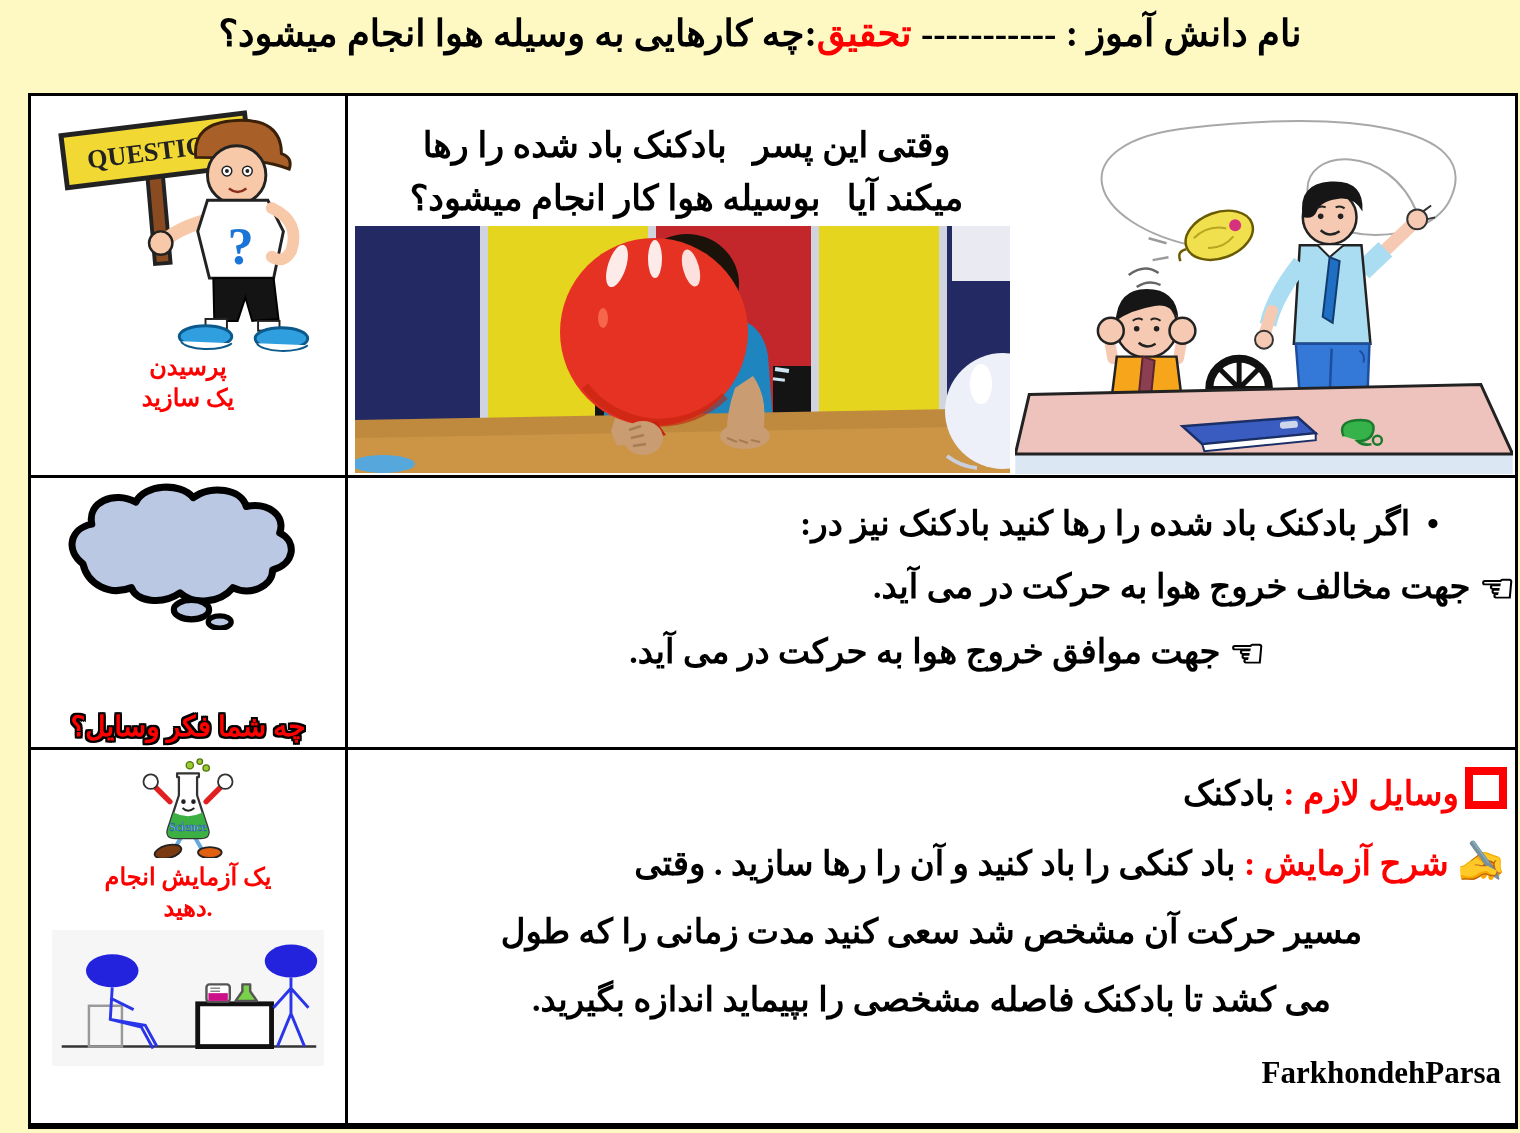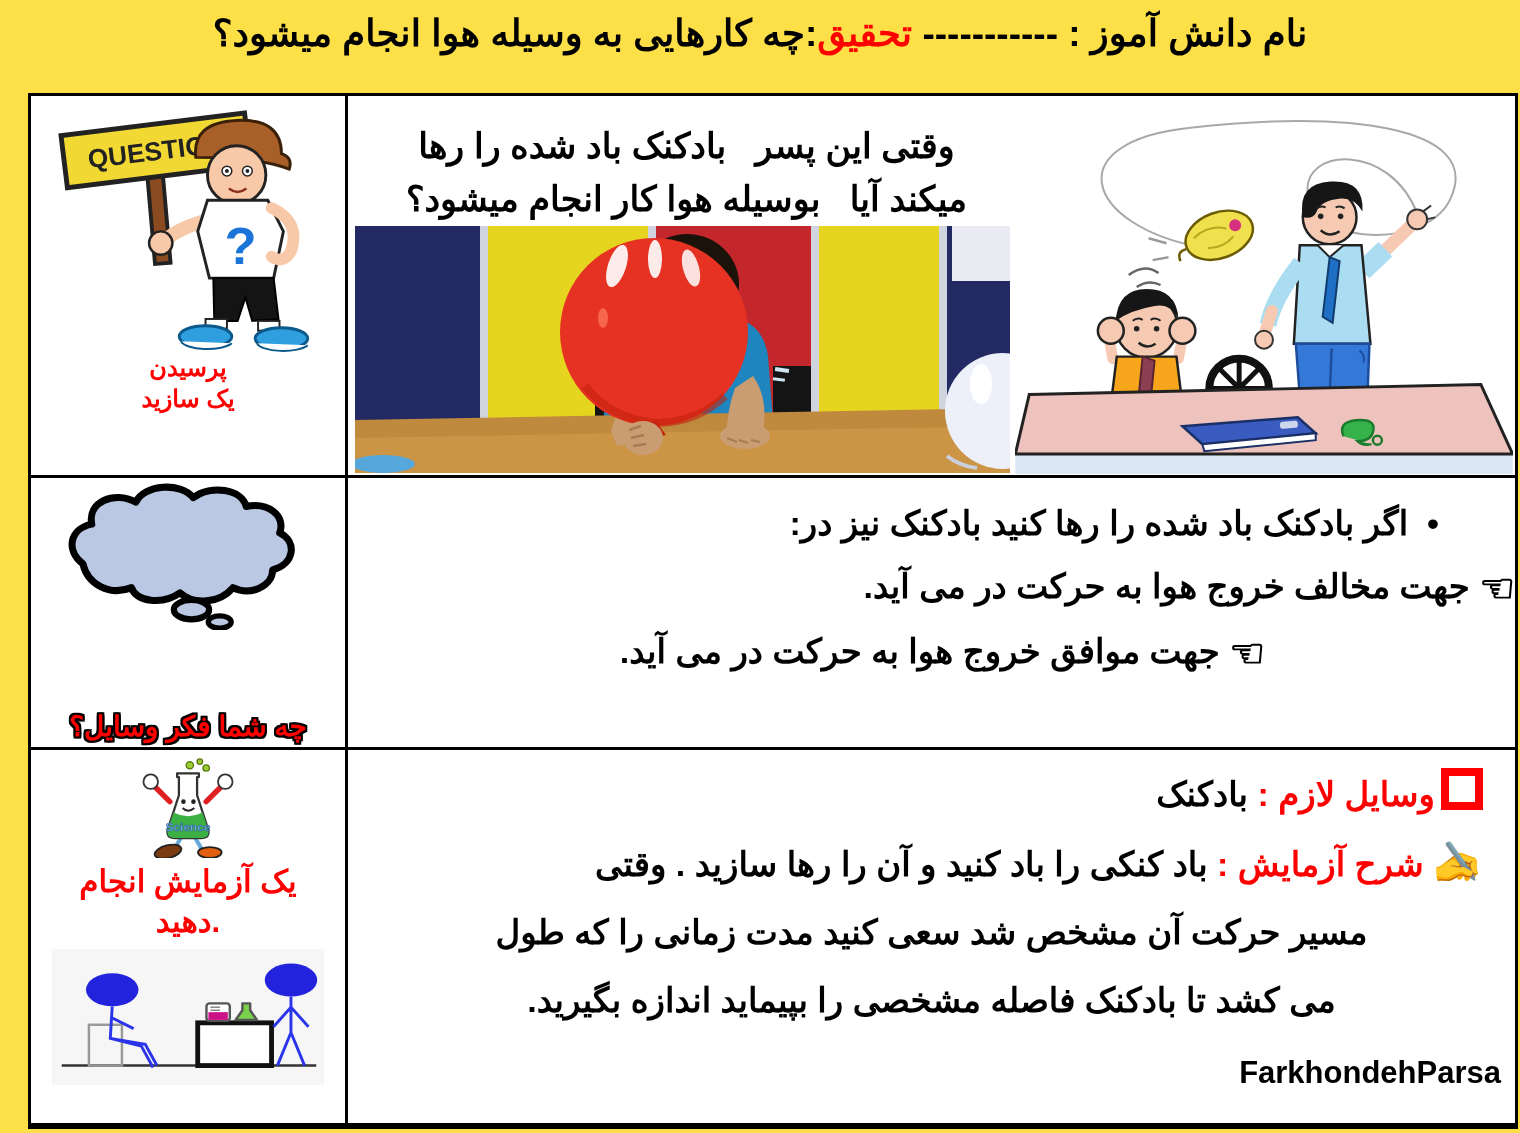--- a/index.html
+++ b/index.html
@@ -1,17 +1,17 @@
 <!DOCTYPE html>
 <html><head>
 <meta charset="utf-8">
 <style>
   html,body{margin:0;padding:0;background:#fff;}
-  .page{position:relative;width:1520px;height:1133px;background:#fde047;overflow:hidden;
-        font-family:Liberation Sans, sans-serif;color:#000;}
+  .page{position:relative;width:1520px;height:1133px;background:#fef9c3;overflow:hidden;
+        font-family:Liberation Serif, serif;color:#000;}
   .hdr{position:absolute;top:12px;left:0;width:100%;text-align:center;
        font-size:37px;font-weight:bold;letter-spacing:0px;}
   .red{color:#fe0000;}
   .grid{position:absolute;left:28px;top:93px;width:1484px;height:1027px;
         border:3px solid #000;border-bottom-width:6px;
         display:grid;grid-template-columns:317px 1fr;grid-template-rows:382px 272px 1fr;
         background:#fff;}
   .cell{position:relative;overflow:hidden;background:#fff;}
   .bR{border-right:3px solid #000;}
   .bB{border-bottom:3px solid #000;}
@@ -22,21 +22,21 @@
                 0 -2px 0 #000,0 2px 0 #000,-2px 0 0 #000,2px 0 0 #000;}
   
   .r1text{position:absolute;left:6px;top:24px;width:665px;text-align:center;direction:rtl;
           font-size:35px;font-weight:bold;line-height:1.5;}
   .photo{position:absolute;left:7px;top:130px;width:655px;height:247px;}
   .cartoon{position:absolute;right:2px;top:2px;width:498px;height:376px;}
   
   .r2line{direction:rtl;font-size:34px;font-weight:bold;line-height:63px;white-space:nowrap;}
   .pointer{font-size:40px;vertical-align:-4px;}
   
-  .r3{padding:10px 32px;direction:rtl;font-size:34px;font-weight:bold;line-height:68px;}
+  .r3{padding:10px 8px;direction:rtl;font-size:34px;font-weight:bold;line-height:68px;}
   .sqbullet{display:inline-block;width:26px;height:26px;border:8px solid #fe0000;
             vertical-align:-4px;margin-left:6px;}
   .pen{display:inline-block;transform:scaleX(-1);font-size:40px;}
   .centerline{text-align:center;}
   .credit{position:absolute;right:14px;bottom:16px;direction:ltr;
           font-size:31px;font-weight:bold;}
   svg{display:block;}
 </style>
 </head>
 <body>
@@ -251,21 +251,21 @@
         <path d="M52,88 L45,100 M68,88 L75,100" stroke="#66aadd" stroke-width="4.5"></path>
         <ellipse cx="38" cy="103" rx="15" ry="7" fill="#7a3b10" stroke="#222" stroke-width="2" transform="rotate(-14 38 103)"></ellipse>
         <ellipse cx="84" cy="104" rx="13" ry="6" fill="#e06010" stroke="#222" stroke-width="2"></ellipse>
         <path d="M48,17 h24 v4 h-2 v20 l12,37 q3,10 -8,10 h-28 q-11,0 -8,-10 l12,-37 v-20 h-2 z" fill="#fff" stroke="#333" stroke-width="2.5" stroke-linejoin="round"></path>
         <path d="M44,60 L38,78 q-3,10 8,10 h28 q11,0 8,-10 L76,60 q-16,8 -32,0 z" fill="#3cb043"></path>
         <circle cx="55" cy="48" r="2.5" fill="#222"></circle>
           <circle cx="66" cy="48" r="2.5" fill="#222"></circle>
         <path d="M54,55 q6,6 13,0" stroke="#222" stroke-width="2" fill="none"></path>
         <text x="60" y="80" text-anchor="middle" font-size="13" font-weight="bold" fill="#7ab0e0" stroke="#2a5fa0" stroke-width="0.6">Science</text>
       </svg>
-      <div class="lbl-red" style="font-size:31px;margin-top:4px">
+      <div class="lbl-red" style="font-size:24px;margin-top:4px">
         <div>یک آزمایش انجام</div>
         <div>دهید.</div>
       </div>
       <svg width="276" height="136" viewBox="0 0 280 140" style="margin-top:6px">
         <rect width="280" height="140" fill="#f6f6f6"></rect>
         <line x1="10" y1="120" x2="272" y2="120" stroke="#333" stroke-width="2.5"></line>
 
         <rect x="38" y="78" width="34" height="42" fill="none" stroke="#999" stroke-width="2.5"></rect>
         <ellipse cx="62" cy="42" rx="27" ry="17" fill="#2323dd"></ellipse>
         <path d="M62,59 L60,92 L96,98 L108,120 M60,92 L92,100 L104,122 M60,70 L84,82" fill="none" stroke="#2a35ea" stroke-width="3"></path>

